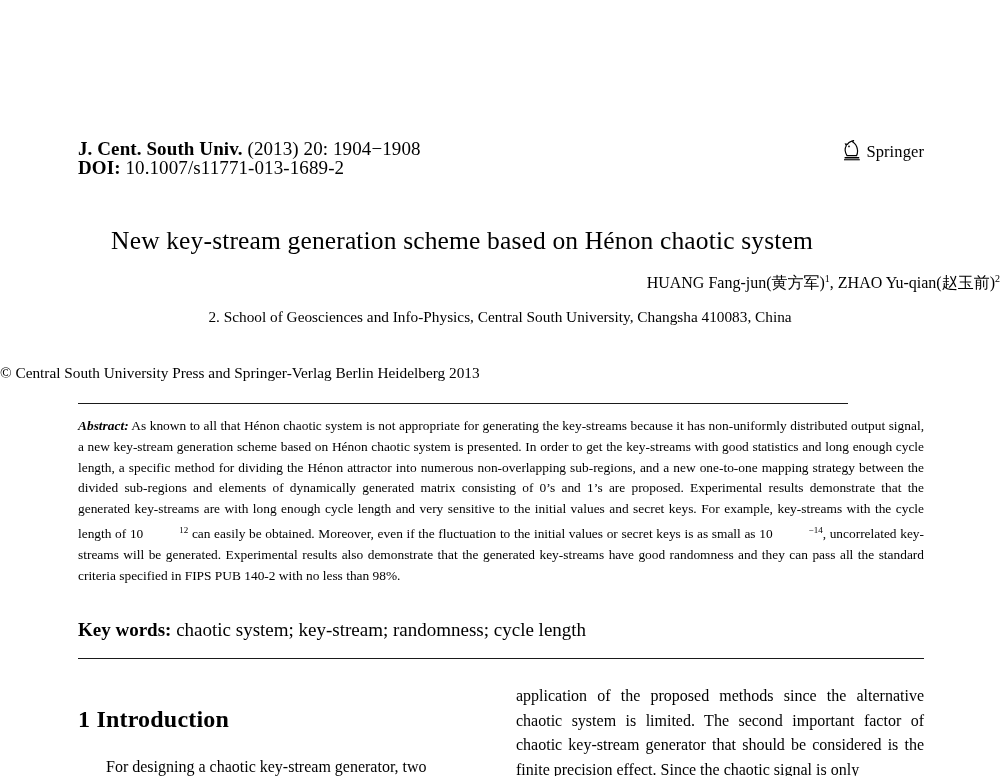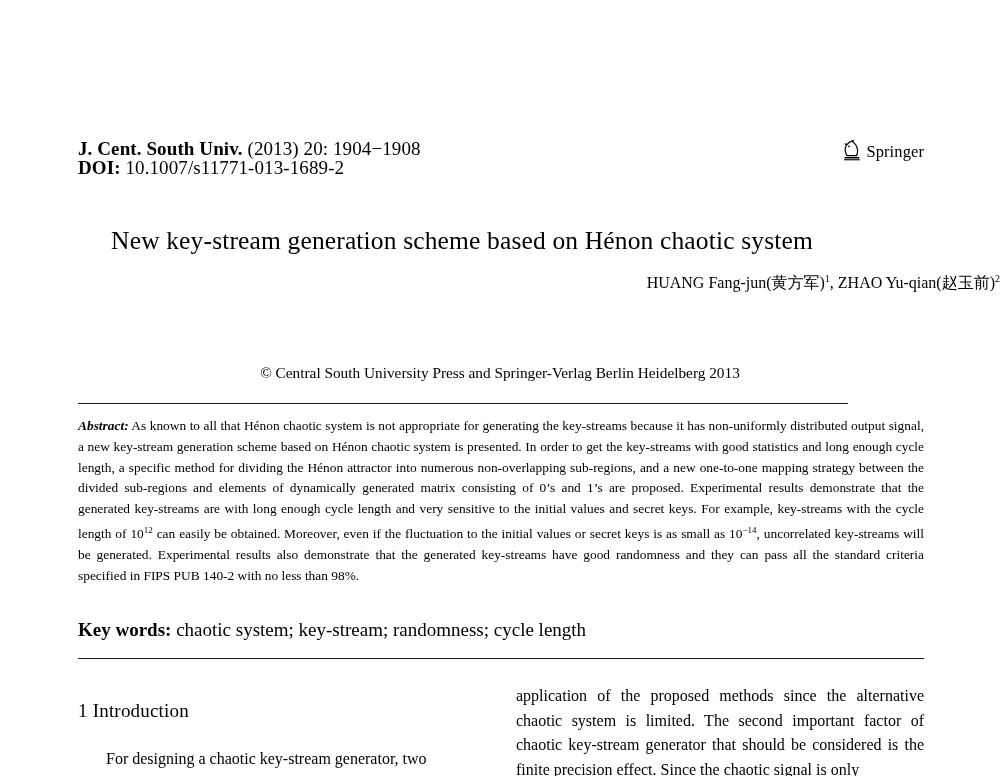--- a/index.html
+++ b/index.html
@@ -93,21 +93,20 @@
     font-size: 15.3px;
     line-height: 24px;
   }
 
   
   .copyright {
     position: absolute;
     left: 0;
     top: 362px;
     width: 1000px;
-    text-align: center;
     font-size: 15.3px;
     line-height: 22px;
   }
 
   
   .rule {
     position: absolute;
     height: 0;
     border-top: 1px solid #1a1a1a;
   }
@@ -119,21 +118,21 @@
     position: absolute;
     left: 78px;
     top: 416px;
     width: 846px;
     font-size: 13.4px;
     line-height: 20.8px;
     text-align: justify;
     text-justify: inter-word;
   }
   .abstract b { font-weight: bold; font-style: italic; }
-  .abstract sup { font-size: 9px; vertical-align: super; }
+  .abstract sup { font-size: 9px; vertical-align: super; margin-left: 36px; }
 
   
   .keywords {
     position: absolute;
     left: 78px;
     top: 620px;
     width: 846px;
     font-size: 19px;
     line-height: 20px;
   }
@@ -146,24 +145,24 @@
     width: 408px;
     font-size: 16px;
     line-height: 24.6px;
     text-align: justify;
     text-justify: inter-word;
   }
   .col-left  { left: 78px; }
   .col-right { left: 516px; }
 
   .section-heading {
-    font-size: 19px;
-    font-weight: normal;
+    font-size: 24px;
+    font-weight: bold;
     line-height: 24px;
-    margin: 15px 0 0 0;
+    margin: 23px 0 0 0;
     letter-spacing: 0.2px;
   }
   .body-para {
     margin: 0;
     text-indent: 28px;
   }
   .col-left .body-para { margin-top: 24px; }
 </style>
 </head>
 <body>
@@ -183,20 +182,21 @@
       <rect x="2.0" y="19.2" width="15.8" height="1.1" fill="#000"></rect>
     </svg>
     <span class="springer-word">Springer</span>
   </div>
 
   <h1 class="title">New key-stream generation scheme based on Hénon chaotic system</h1>
 
   <div class="authors"><span>HUANG Fang-jun(黄方军)</span><sup>1</sup><span>, ZHAO Yu-qian(赵玉前)</span><sup>2</sup></div>
 
   <div class="affils">
+    <div class="affil">2. School of Geosciences and Info-Physics, Central South University, Changsha 410083, China</div>
   </div>
 
   <div class="copyright">© Central South University Press and Springer-Verlag Berlin Heidelberg 2013</div>
 
   <div class="rule rule-top"></div>
 
   <div class="abstract"><b>Abstract:</b><span> As known to all that Hénon chaotic system is not appropriate for generating the key-streams because it has non-uniformly distributed output signal, a new key-stream generation scheme based on Hénon chaotic system is presented. In order to get the key-streams with good statistics and long enough cycle length, a specific method for dividing the Hénon attractor into numerous non-overlapping sub-regions, and a new one-to-one mapping strategy between the divided sub-regions and elements of dynamically generated matrix consisting of 0’s and 1’s are proposed. Experimental results demonstrate that the generated key-streams are with long enough cycle length and very sensitive to the initial values and secret keys. For example, key-streams with the cycle length of 10</span><sup>12</sup><span> can easily be obtained. Moreover, even if the fluctuation to the initial values or secret keys is as small as 10</span><sup>−14</sup><span>, uncorrelated key-streams will be generated. Experimental results also demonstrate that the generated key-streams have good randomness and they can pass all the standard criteria specified in FIPS PUB 140-2 with no less than 98%.</span></div>
 
   <div class="keywords"><b>Key words:</b><span> chaotic system; key-stream; randomness; cycle length</span></div>
 

